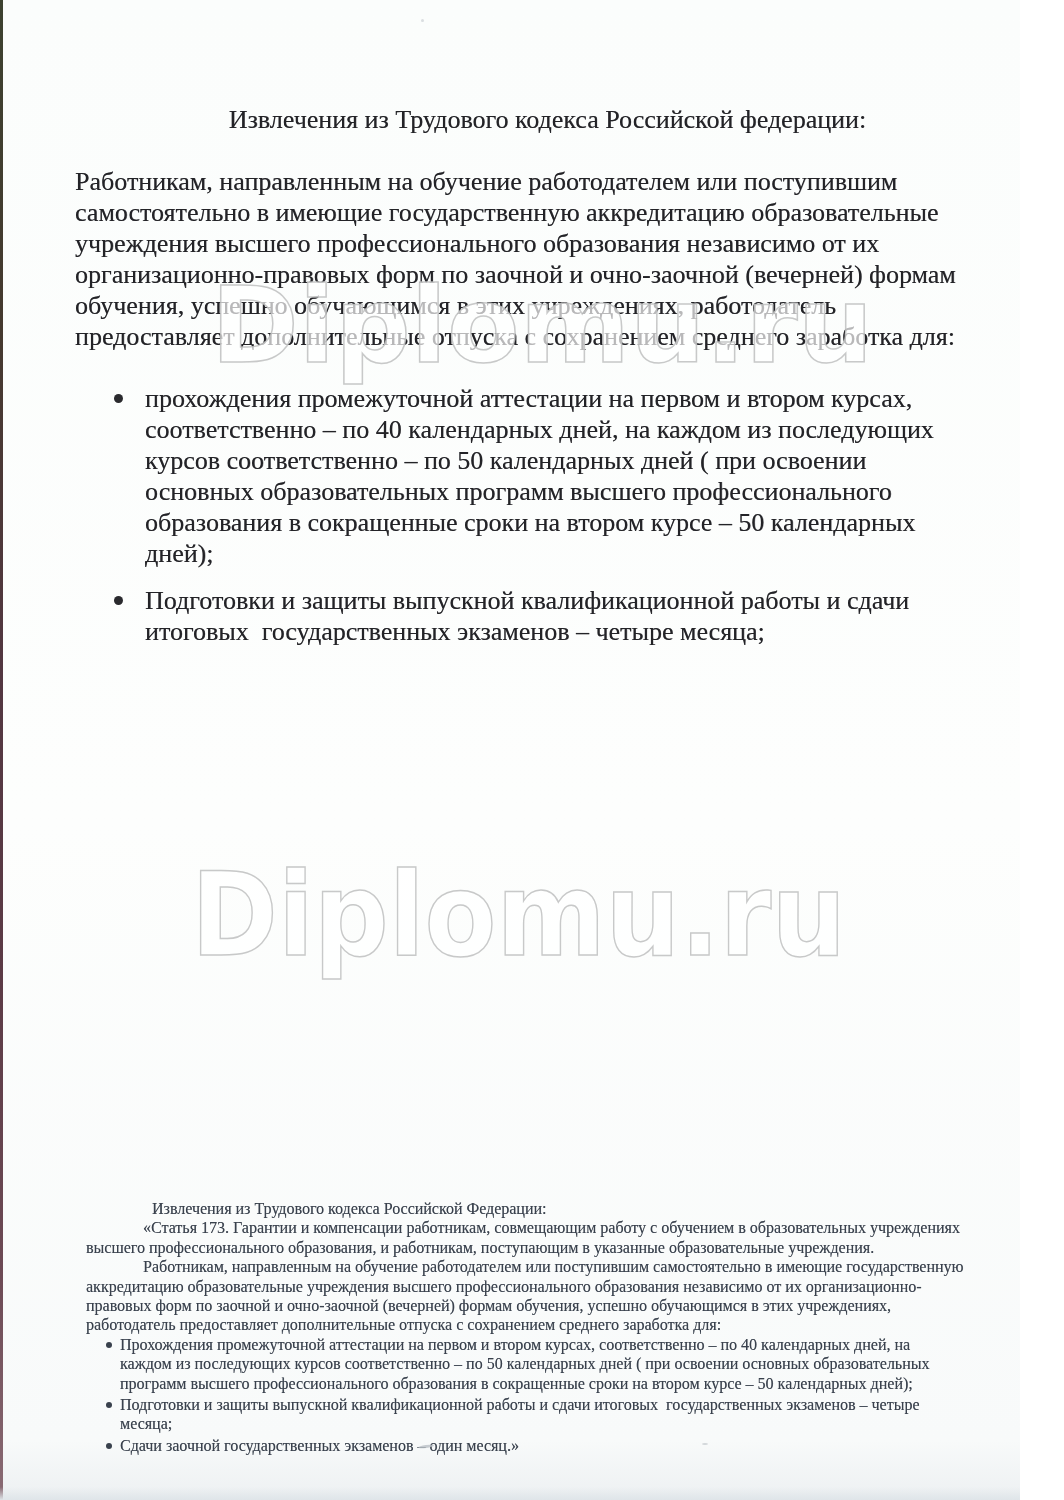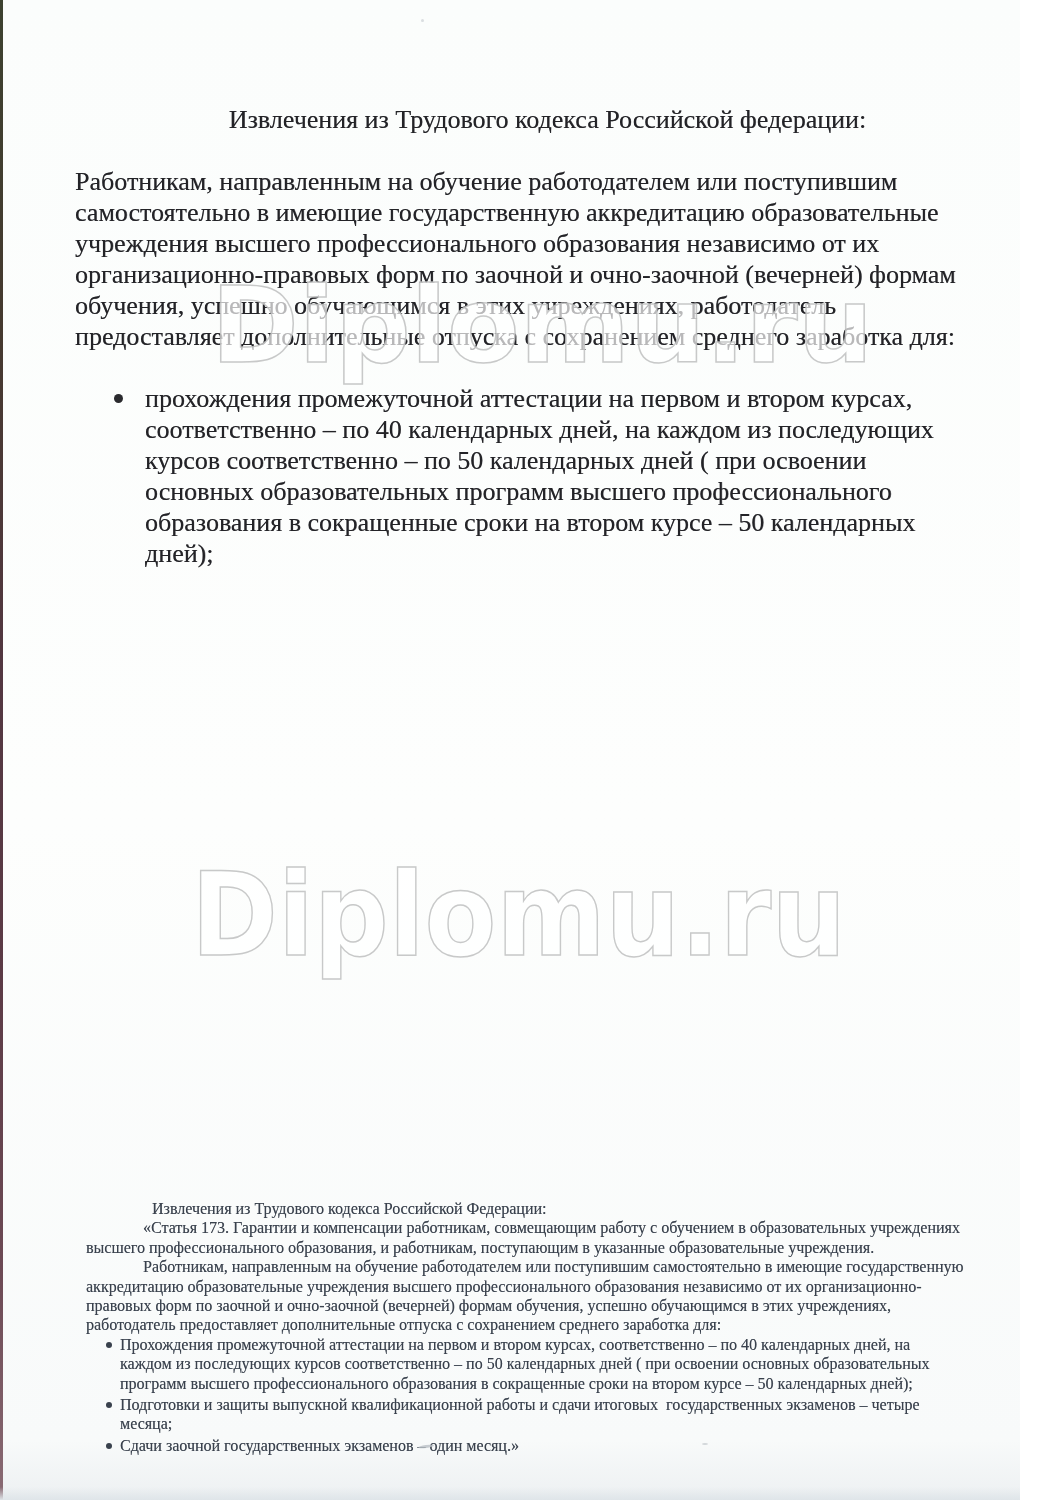--- a/index.html
+++ b/index.html
@@ -147,20 +147,22 @@
 обучения, успешно обучающимся в этих учреждениях, работодатель
 предоставляет дополнительные отпуска с сохранением среднего заработка для:</div>
 
     <ul class="bullet-list">
       <li>прохождения промежуточной аттестации на первом и втором курсах,
 соответственно – по 40 календарных дней, на каждом из последующих
 курсов соответственно – по 50 календарных дней ( при освоении
 основных образовательных программ высшего профессионального
 образования в сокращенные сроки на втором курсе – 50 календарных
 дней);</li>
+      <li>Подготовки и защиты выпускной квалификационной работы и сдачи
+итоговых  государственных экзаменов – четыре месяца;</li>
     </ul>
   </div>
 
   <div class="fine-print">
     <div class="fp-para fp-heading">Извлечения из Трудового кодекса Российской Федерации:</div>
     <div class="fp-para fp-indent">«Статья 173. Гарантии и компенсации работникам, совмещающим работу с обучением в образовательных учреждениях
 высшего профессионального образования, и работникам, поступающим в указанные образовательные учреждения.</div>
     <div class="fp-para fp-indent">Работникам, направленным на обучение работодателем или поступившим самостоятельно в имеющие государственную
 аккредитацию образовательные учреждения высшего профессионального образования независимо от их организационно-
 правовых форм по заочной и очно-заочной (вечерней) формам обучения, успешно обучающимся в этих учреждениях,

